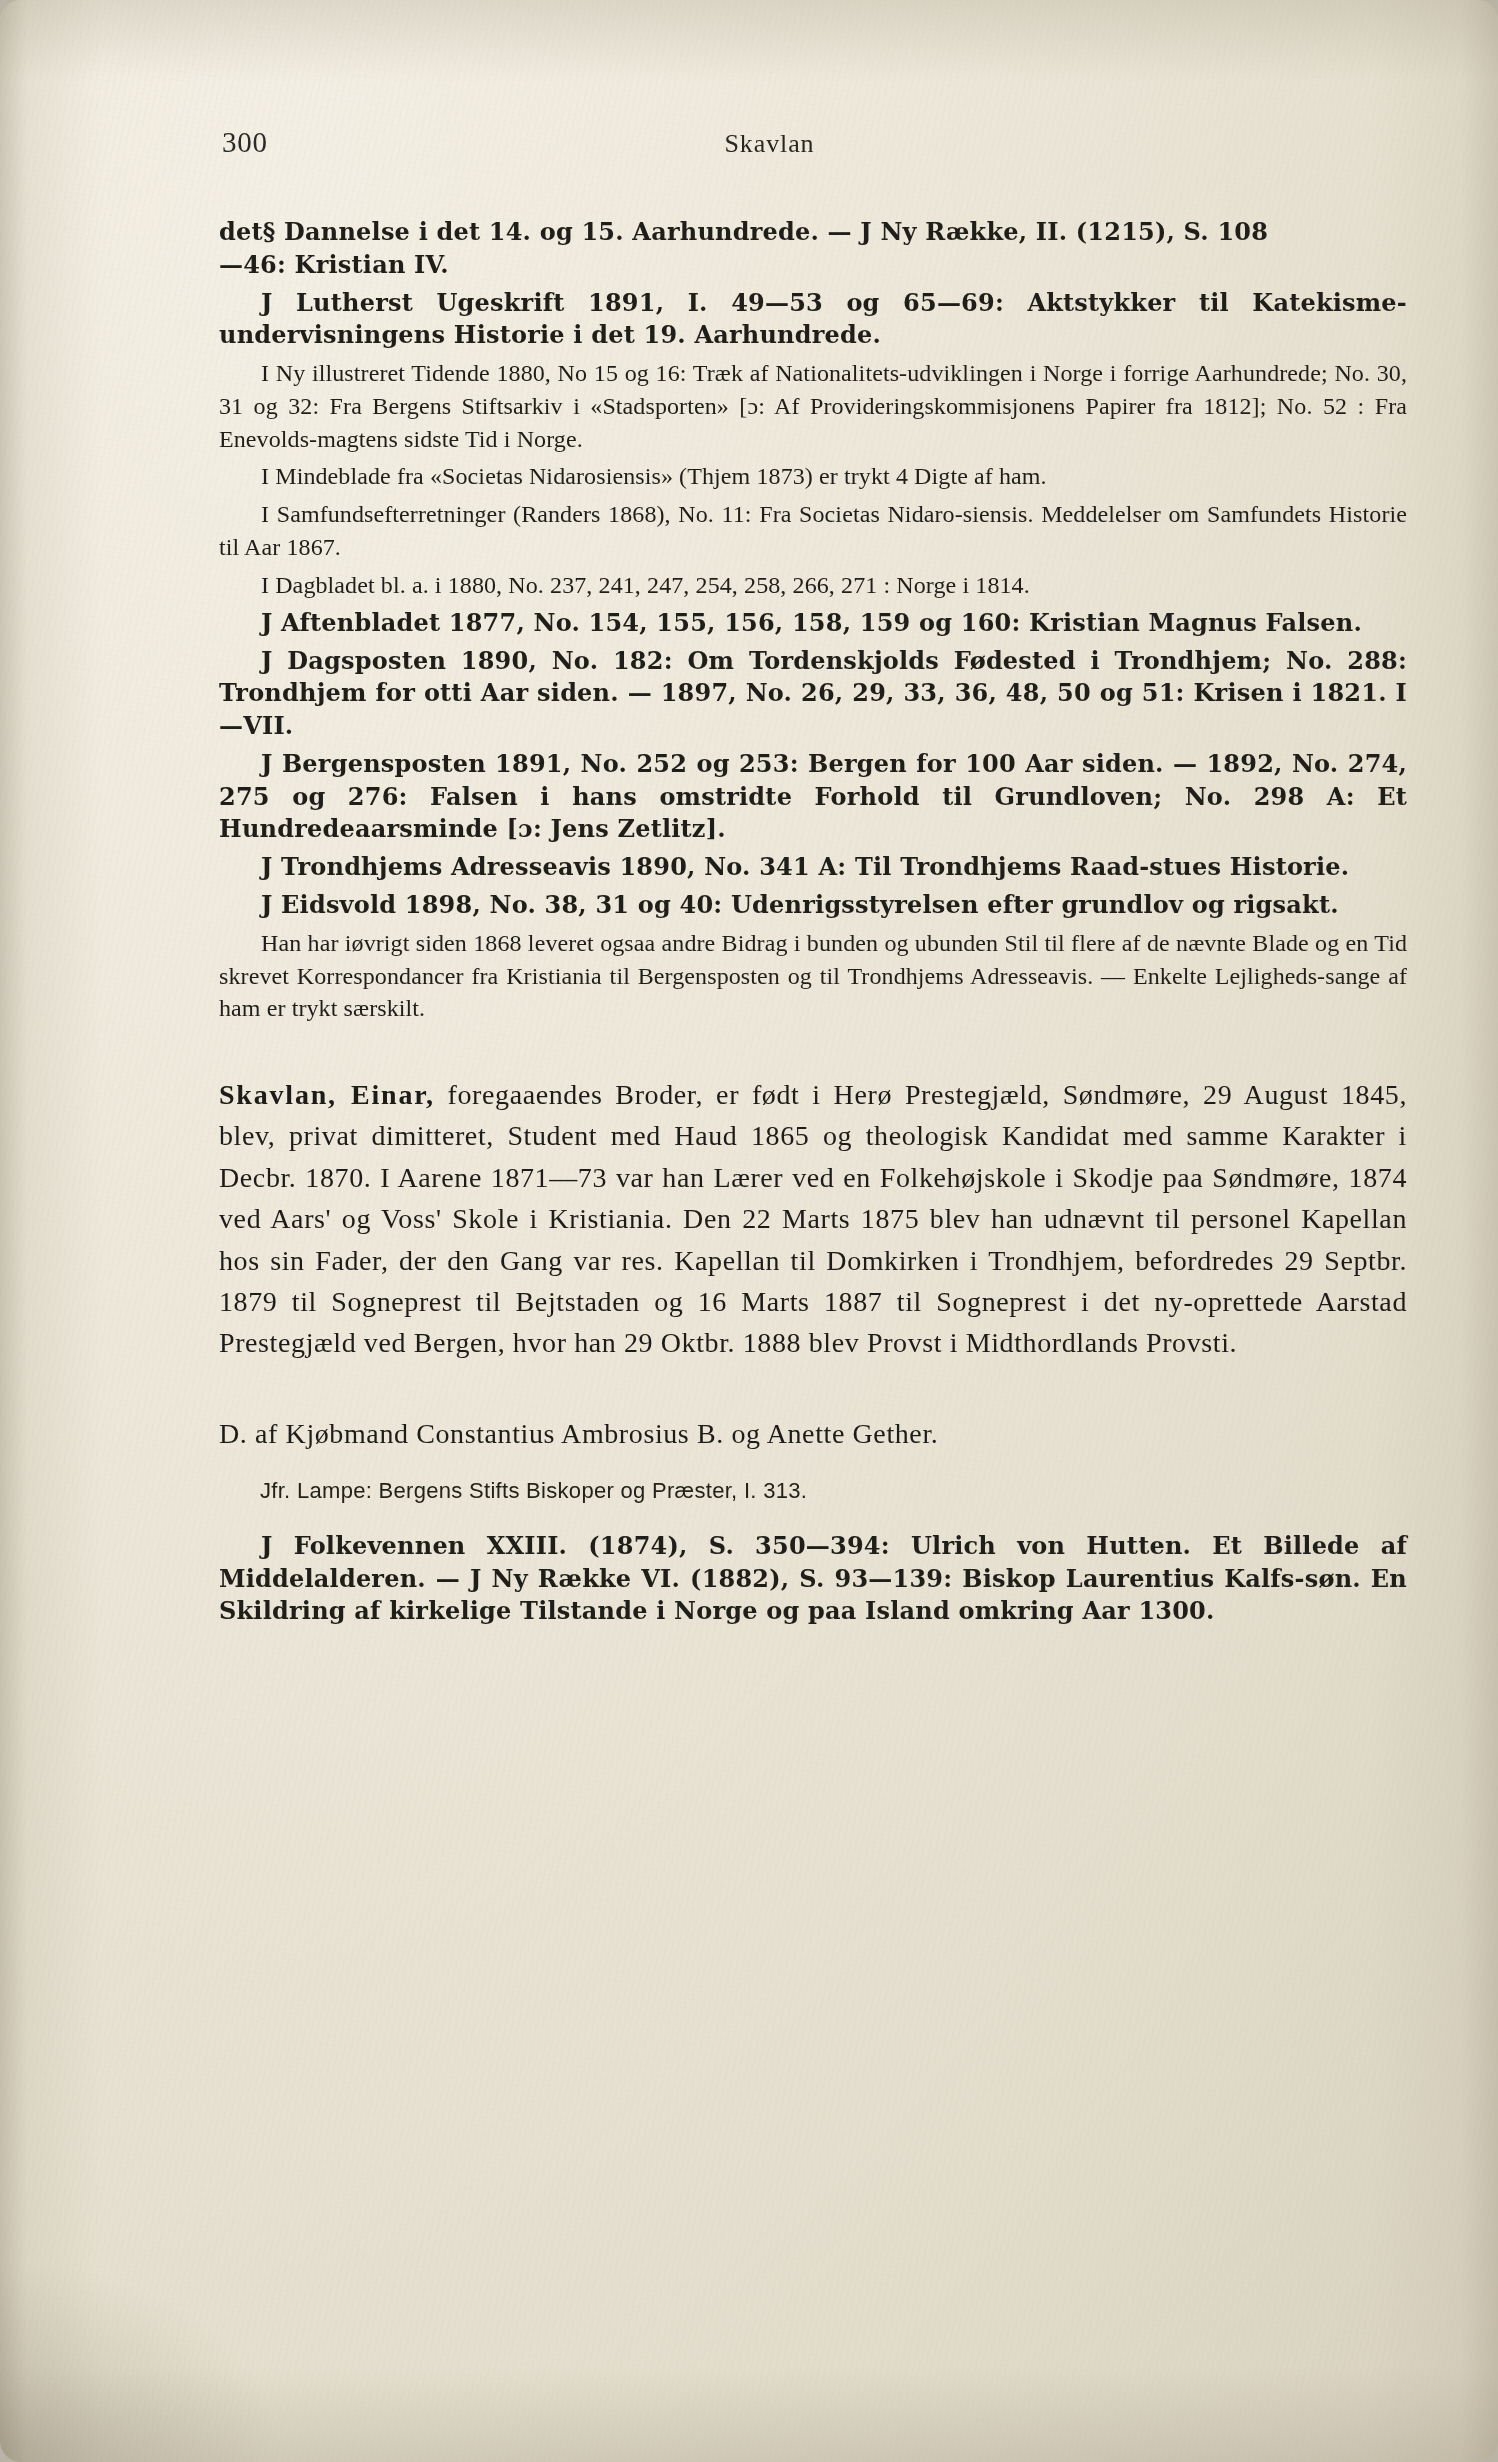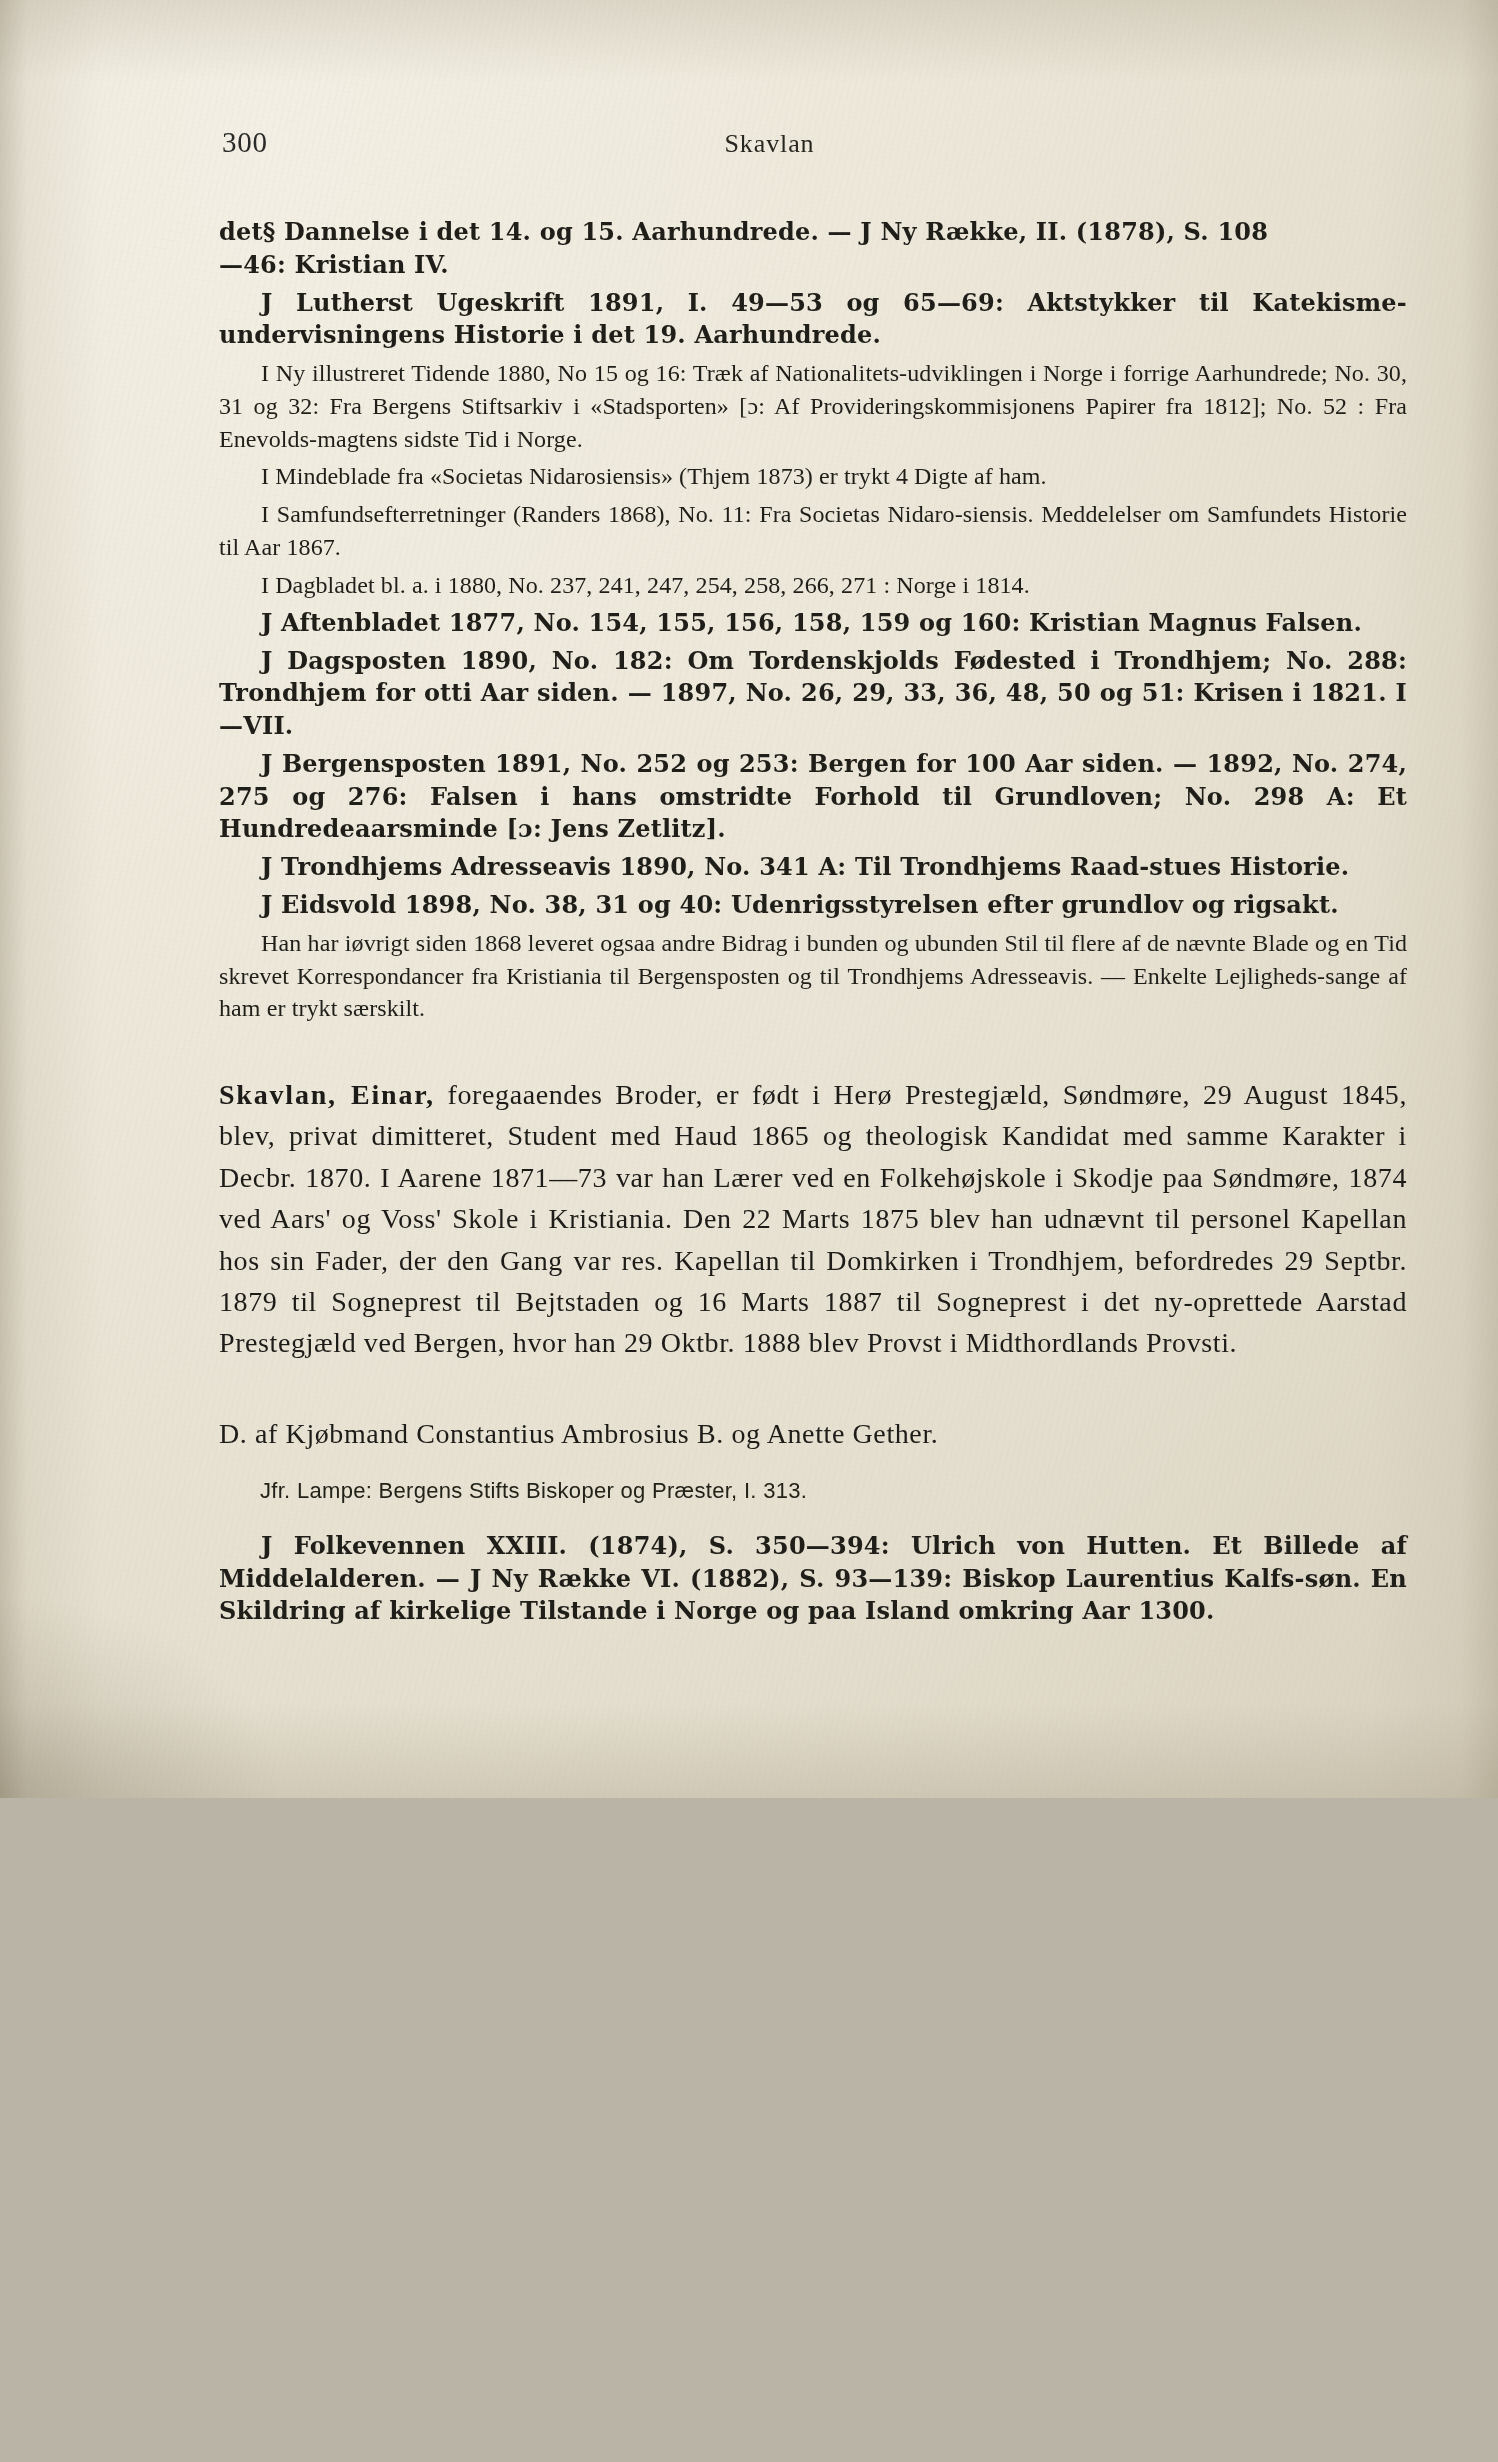--- a/index.html
+++ b/index.html
@@ -8,25 +8,26 @@
     background: #b9b4a6;
   }
   body {
     width: 1498px;
     height: 2462px;
     overflow: hidden;
   }
   .page {
     position: relative;
     width: 1498px;
-    height: 1798px;
+    height: 2462px;
     background:
       radial-gradient(ellipse at 18% 8%, #f3efe4 0%, #ece7d9 38%, #e4dece 70%, #d8d1bf 100%);
     box-sizing: border-box;
     overflow: hidden;
+    border-radius: 21px;
   }
   
   .page:before {
     content: "";
     position: absolute;
     inset: 0;
     background:
       linear-gradient(90deg, rgba(120,110,85,0.30) 0px, rgba(160,150,125,0.14) 27px, rgba(255,255,255,0.0) 102px),
       linear-gradient(270deg, rgba(120,110,85,0.22) 0px, rgba(160,150,125,0.10) 37px, rgba(255,255,255,0.0) 129px),
       linear-gradient(180deg, rgba(140,130,105,0.20) 0px, rgba(255,255,255,0.0) 82px),
@@ -160,21 +161,21 @@
 
   <div class="content">
 
     <div class="header">
       <div class="folio">300</div>
       <div class="running-head">Skavlan</div>
     </div>
 
     <div class="body-col">
 
-      <p class="fraktur">det§ Dannelse i det 14. og 15. Aarhundrede. — J Ny Række, II. (1878), S. 108</p>
+      <p class="fraktur">det§ Dannelse i det 14. og 15. Aarhundrede. — J Ny Række, II. (1215), S. 108</p>
       <p class="fraktur">—46: Kristian IV.</p>
 
       <div class="gap-sm"></div>
       <p class="fraktur indent">J Lutherst Ugeskrift 1891, I. 49—53 og 65—69: Aktstykker til Katekisme-undervisningens Historie i det 19. Aarhundrede.</p>
 
       <div class="gap-sm"></div>
       <p class="roman indent">I Ny illustreret Tidende 1880, No 15 og 16: Træk af Nationalitets-udviklingen i Norge i forrige Aarhundrede; No. 30, 31 og 32: Fra Bergens Stiftsarkiv i «Stadsporten» [ɔ: Af Provideringskommisjonens Papirer fra 1812]; No. 52 : Fra Enevolds-magtens sidste Tid i Norge.</p>
 
       <div class="gap-sm"></div>
       <p class="roman indent">I Mindeblade fra «Societas Nidarosiensis» (Thjem 1873) er trykt 4 Digte af ham.</p>

